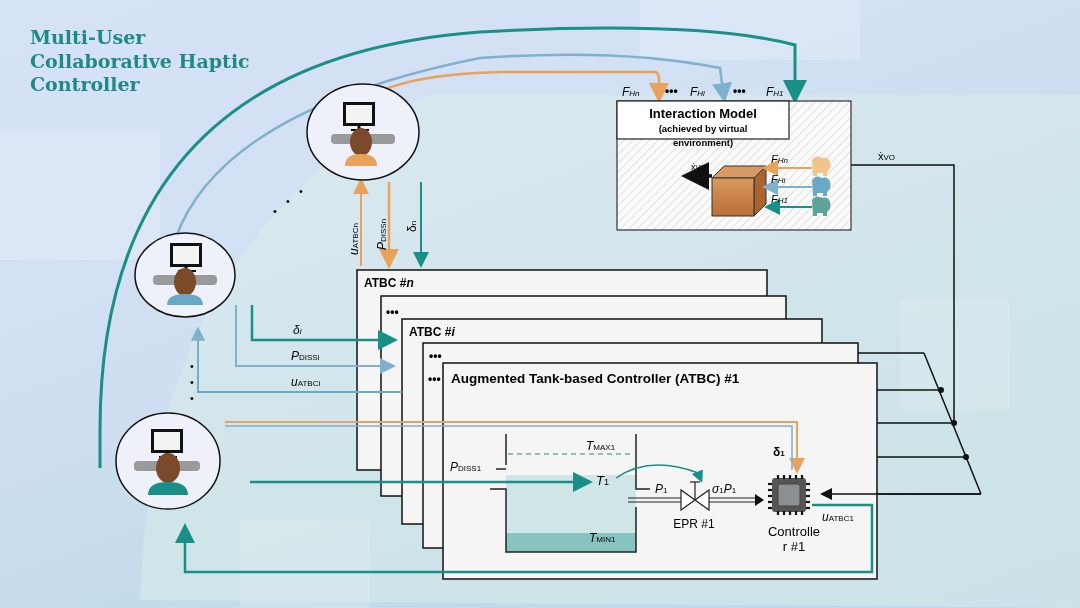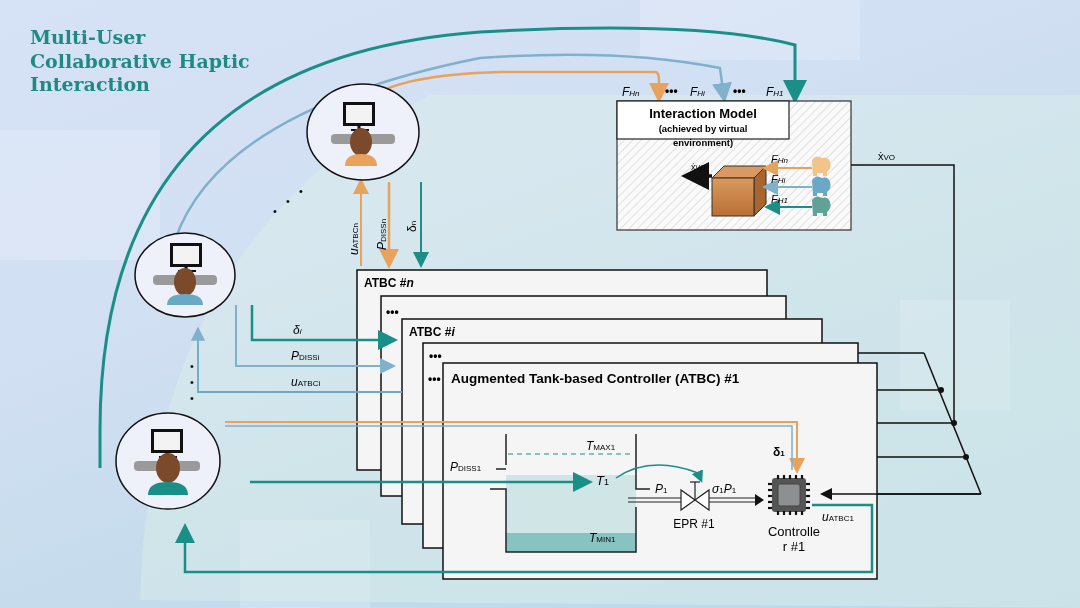--- a/index.html
+++ b/index.html
@@ -15,21 +15,21 @@
 </head>
 <body>
 
 <div class="bgsq" style="left:0;top:130px;width:160px;height:130px;"></div>
 <div class="bgsq" style="left:900px;top:300px;width:110px;height:110px;"></div>
 <div class="bgsq" style="left:240px;top:520px;width:130px;height:88px;"></div>
 <div class="bgsq" style="left:640px;top:0;width:220px;height:60px;"></div>
 
 <div class="title">Multi-User
 Collaborative Haptic
-Interaction</div>
+Controller</div>
 
 <svg width="1080" height="608" viewBox="0 0 1080 608">
   <defs>
     <pattern id="hatch" width="6" height="6" patternUnits="userSpaceOnUse" patternTransform="rotate(45)">
       <rect width="6" height="6" fill="#fafafa"></rect>
       <line x1="0" y1="0" x2="0" y2="6" stroke="#c8c8c8" stroke-width="1"></line>
     </pattern>
     <marker id="aT" markerWidth="8" markerHeight="8" refX="6" refY="4" orient="auto">
         <path d="M0,0 L8,4 L0,8 z" fill="#1a8f87"></path>
       </marker>

